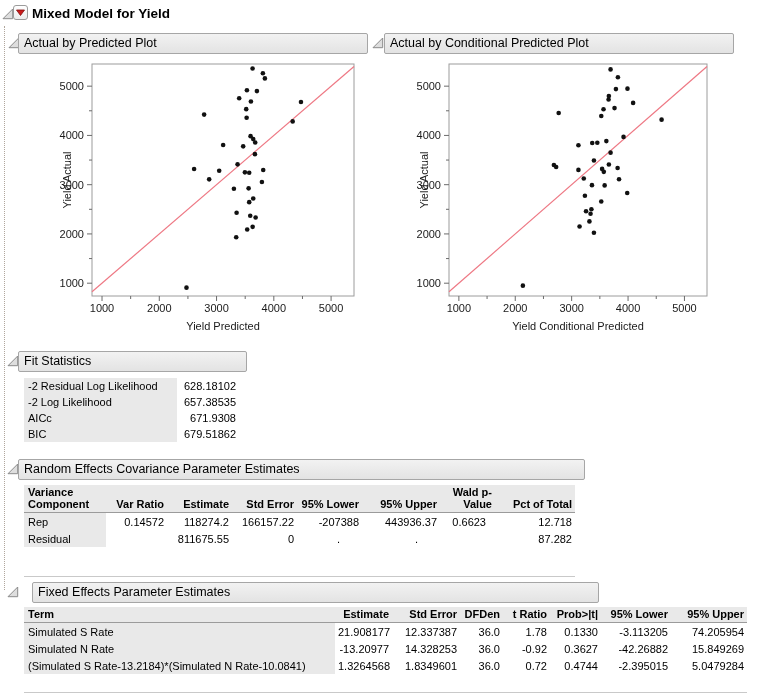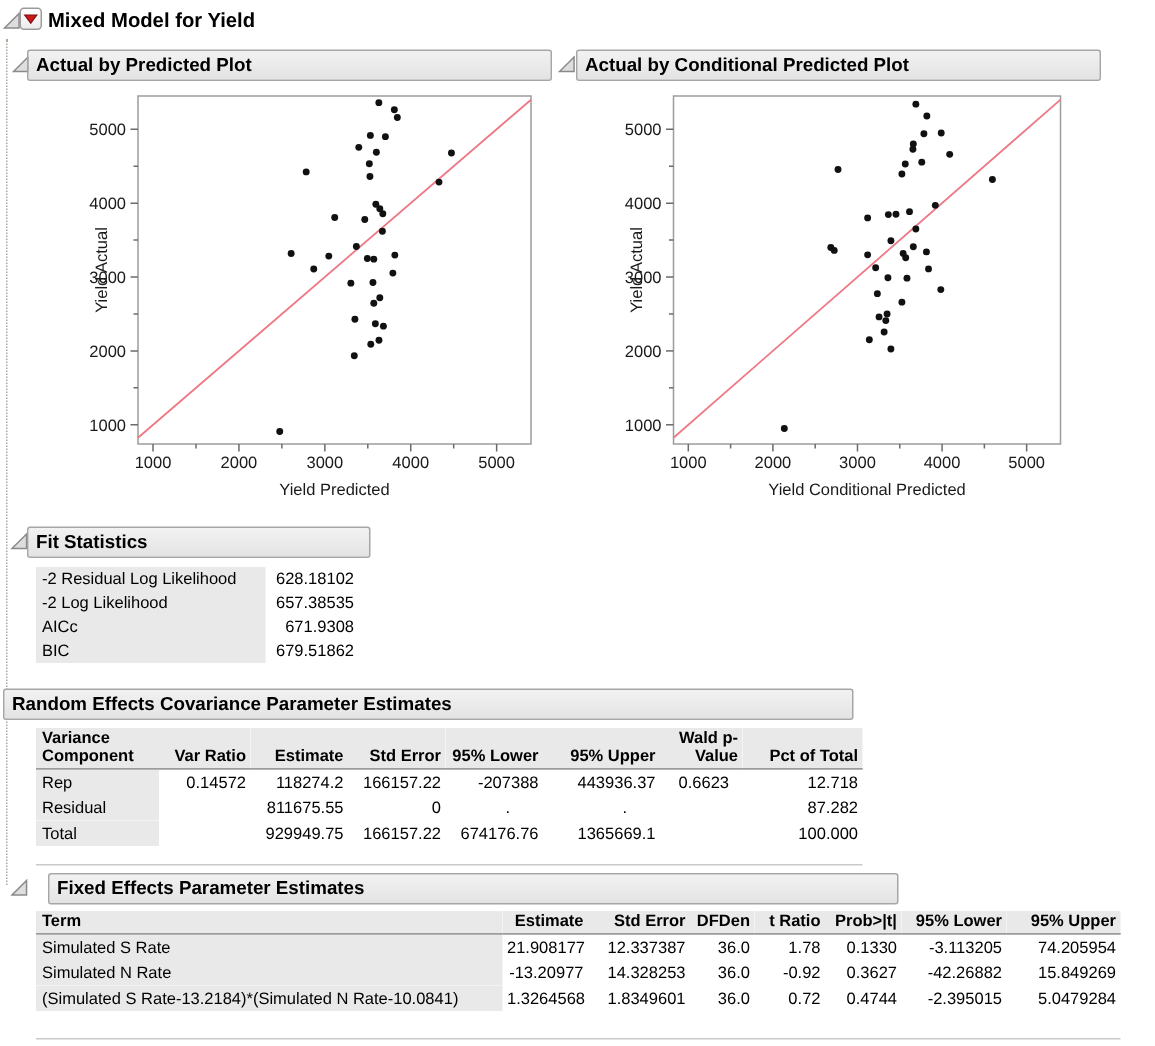--- a/index.html
+++ b/index.html
@@ -6,21 +6,21 @@
   .root{
     position:relative;width:770px;height:697px;background:#ffffff;
     font-family:"Liberation Sans", sans-serif;color:#000;overflow:hidden;
   }
   .tree-line{position:absolute;left:4px;top:26px;height:564px;width:0;
     border-left:1px dotted #b0a69c;}
   
   .obar{position:absolute;height:21px;box-sizing:border-box;
     background:linear-gradient(#f2f2f2,#e3e3e3);
     border:1px solid #a6a6a6;border-radius:2px;
-    font-weight:bold;font-size:12.5px;line-height:19px;padding-left:5px;
+    font-weight:normal;font-size:12.5px;line-height:19px;padding-left:5px;
     white-space:nowrap;overflow:hidden;}
   .disc{position:absolute;width:12px;height:12px;}
   .title-row{position:absolute;left:32px;top:6px;font-weight:bold;font-size:13.5px;}
   .red-btn{position:absolute;left:13px;top:5px;width:15px;height:15px;
     border:1px solid #9b9b9b;border-radius:3px;
     background:linear-gradient(#ffffff,#ececec);
     display:flex;align-items:center;justify-content:center;box-sizing:border-box;}
   
   table.jmp{border-collapse:collapse;table-layout:fixed;font-size:11px;position:absolute;}
   table.jmp th{background:#e9e9e9;font-weight:bold;text-align:right;
@@ -240,21 +240,21 @@
       <tr>
         <td class="c0">BIC</td>
         <td>679.51862</td>
       </tr>
     </tbody>
   </table>
 
   <svg class="disc" style="left:7px;top:463px;" width="12" height="12" viewBox="0 0 12 12">
       <polygon points="1,10.7 10.7,10.7 10.7,1" fill="#dedede" stroke="#8a8a8a" stroke-width="1"></polygon>
     </svg>
-  <div class="obar" style="left:2px;top:459px;width:567px;">Random Effects Covariance Parameter Estimates</div>
+  <div class="obar" style="left:18px;top:459px;width:567px;">Random Effects Covariance Parameter Estimates</div>
 
   <table class="jmp" style="left:24px;top:485px;width:551px;">
     <colgroup>
       <col style="width:82px">
         <col style="width:61px">
         <col style="width:65px">
         <col style="width:65px">
       <col style="width:65px">
         <col style="width:78px">
         <col style="width:55px">
@@ -310,30 +310,20 @@
       <tr>
         <td class="c0">Residual</td>
         <td></td>
         <td>811675.55</td>
         <td>0</td>
         <td class="dotcell">.</td>
         <td class="dotcell">.</td>
         <td class="waldcell"></td>
         <td>87.282</td>
       </tr>
-      <tr>
-        <td class="c0">Total</td>
-        <td></td>
-        <td>929949.75</td>
-        <td>166157.22</td>
-        <td>674176.76</td>
-        <td>1365669.1</td>
-        <td class="waldcell"></td>
-        <td>100.000</td>
-      </tr>
     </tbody>
   </table>
   <div class="table-rule" style="left:24px;top:576px;width:551px;"></div>
 
   <svg class="disc" style="left:7px;top:586px;" width="12" height="12" viewBox="0 0 12 12">
       <polygon points="1,10.7 10.7,10.7 10.7,1" fill="#dedede" stroke="#8a8a8a" stroke-width="1"></polygon>
     </svg>
   <div class="obar" style="left:32px;top:582px;width:567px;">Fixed Effects Parameter Estimates</div>
 
   <table class="jmp" style="left:24px;top:607px;width:723px;">

